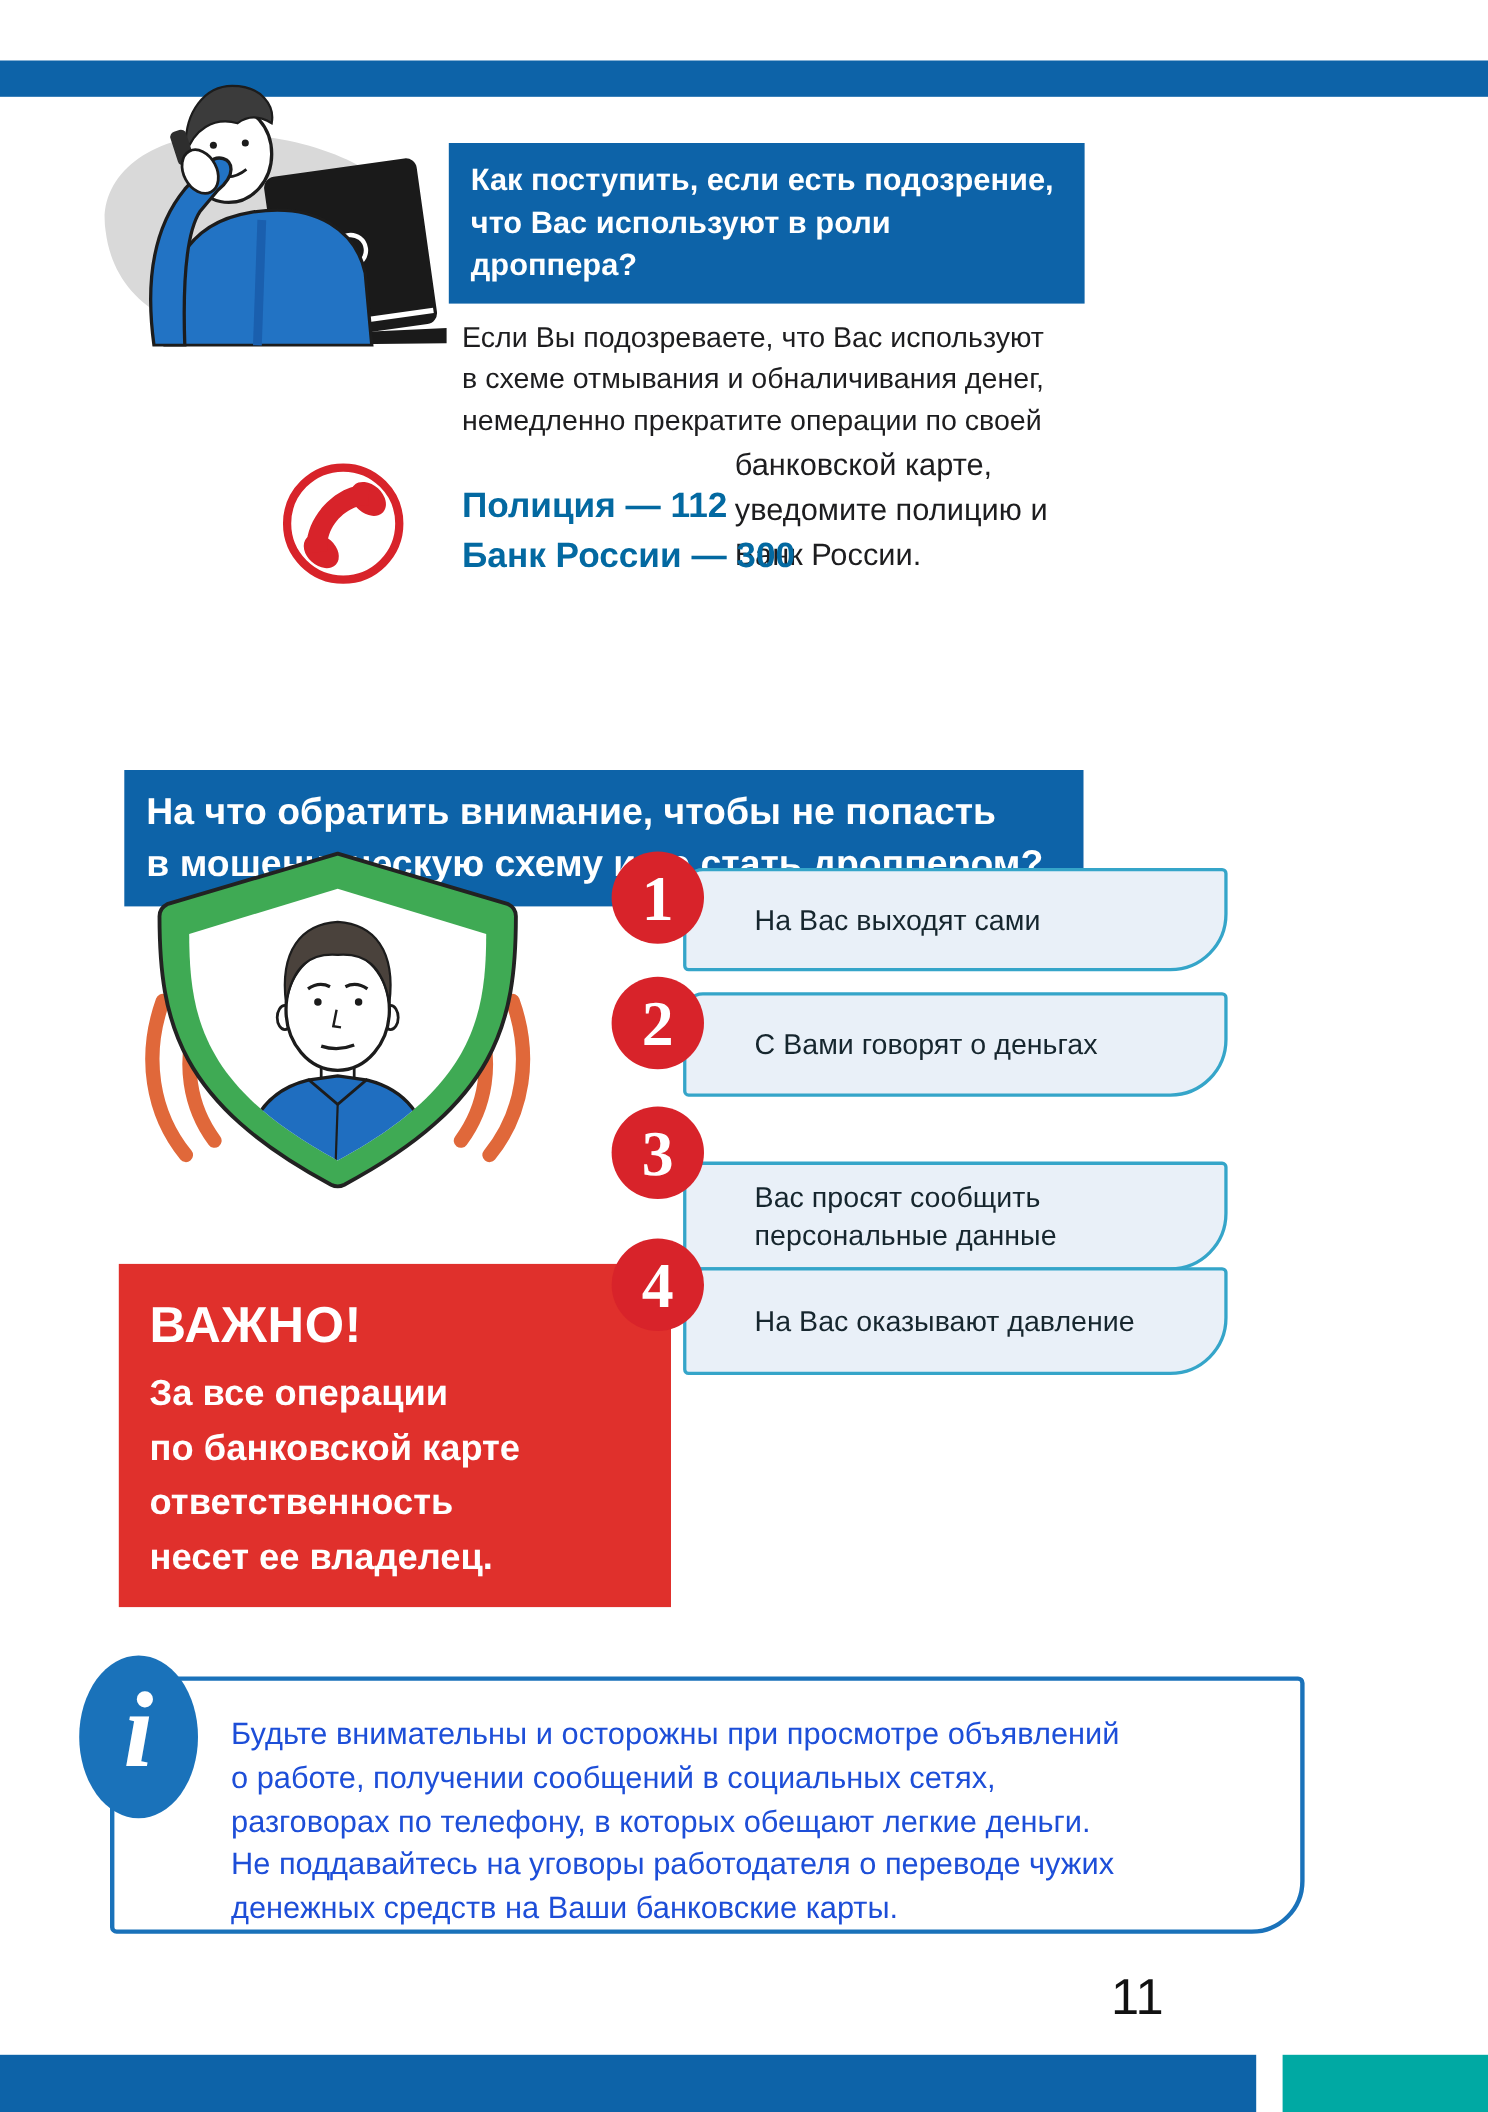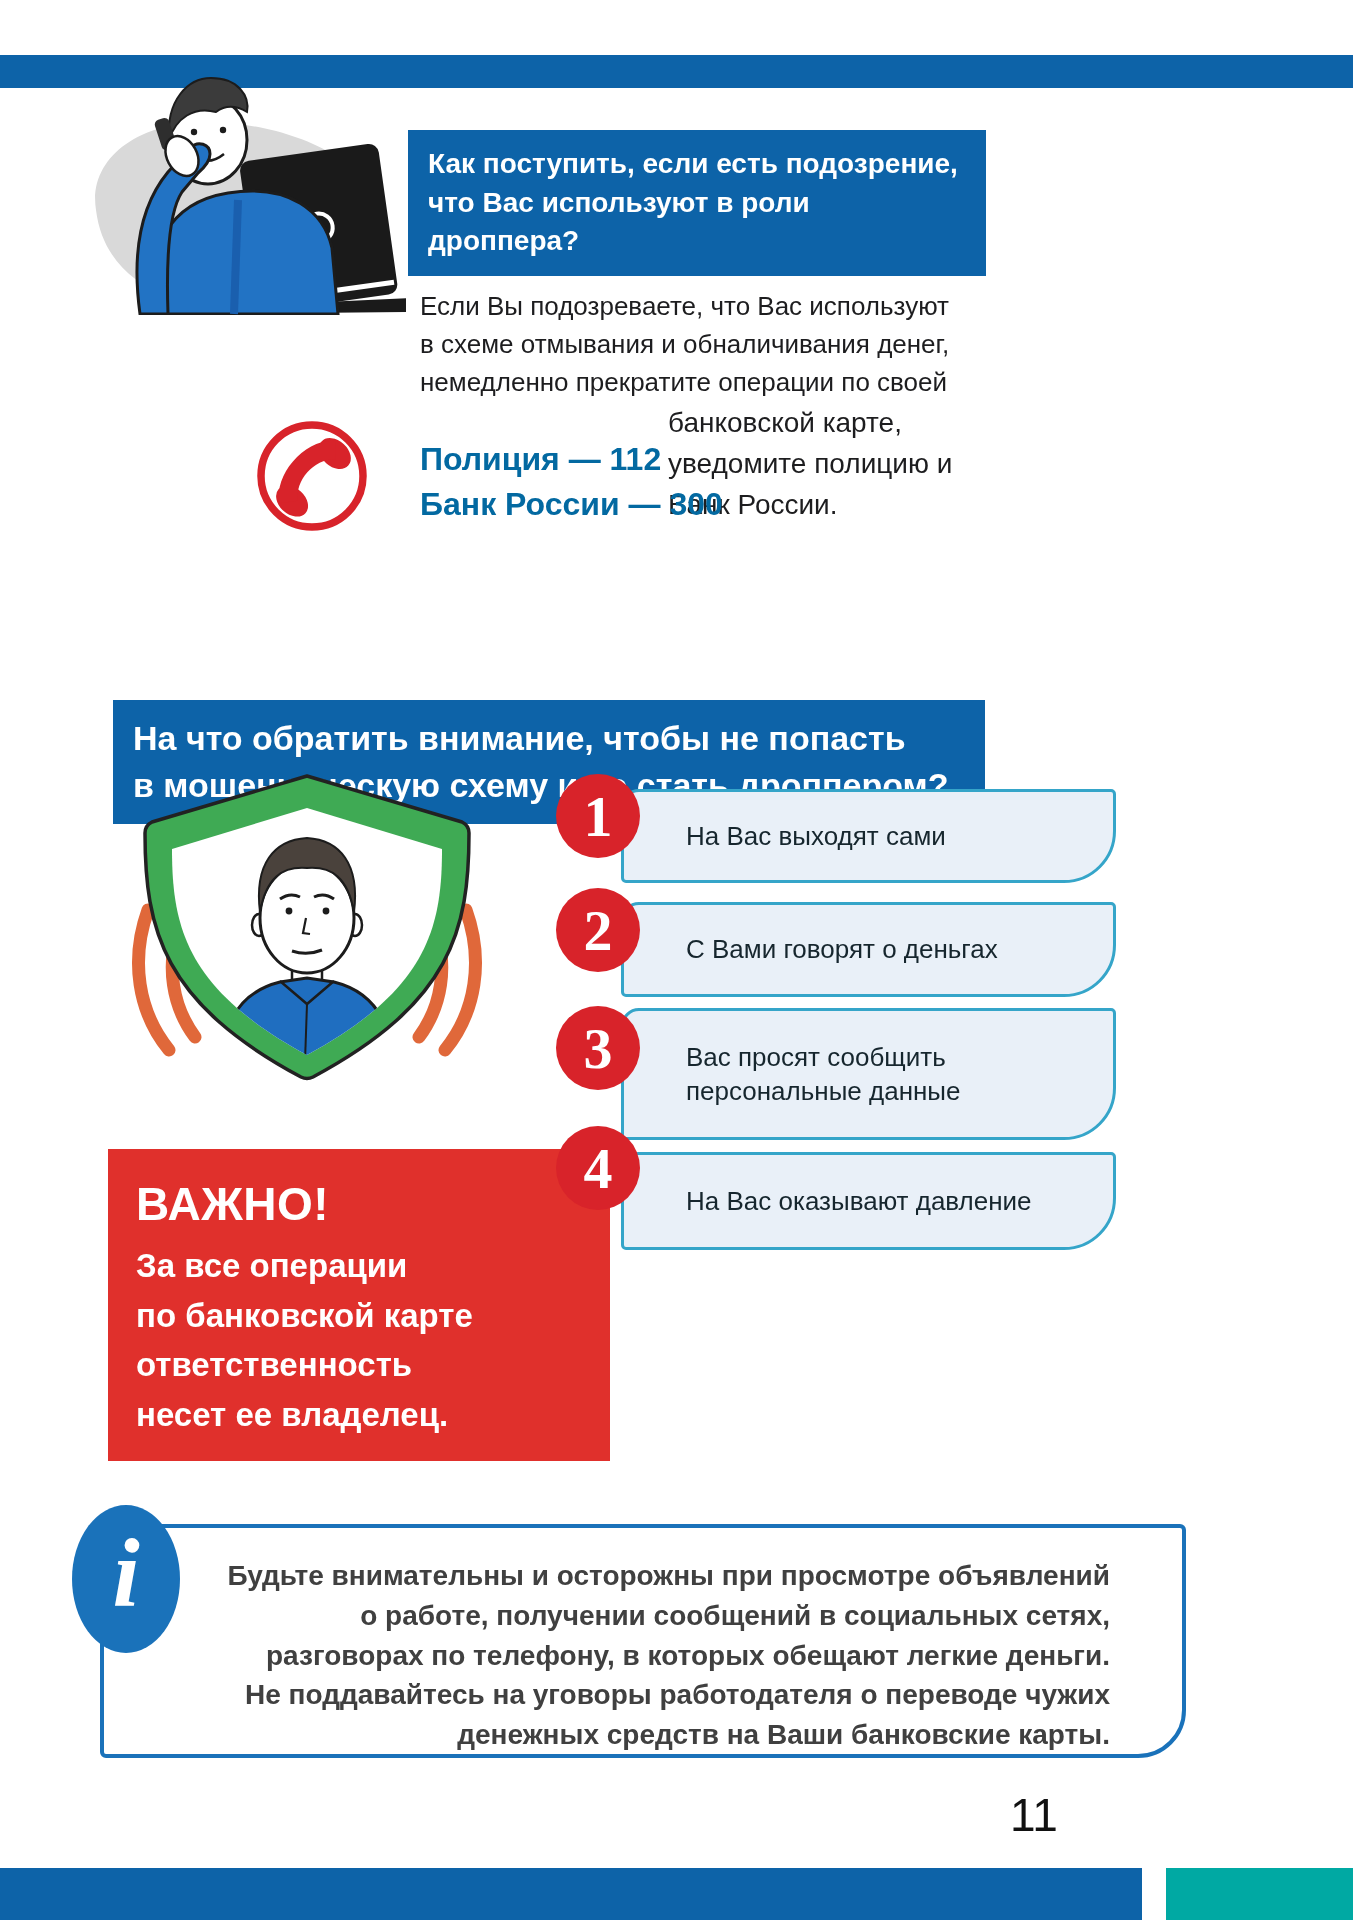--- a/index.html
+++ b/index.html
@@ -25,30 +25,30 @@
 
   .num-circle{width:84px;height:84px;border-radius:50%;background:#d8232a;color:#ffffff;
               display:flex;align-items:center;justify-content:center;
               font-family:"Liberation Serif","DejaVu Serif",serif;font-weight:bold;font-size:58px;
               left:556px;z-index:3;}
   .item-box{left:621px;width:495px;background:#e9f0f8;border:3px solid #35a5c9;
             border-radius:18px 5px 52px 5px;box-sizing:border-box;
             display:flex;align-items:center;padding-left:62px;z-index:2;}
   .item-text{font-size:26px;color:#16262e;line-height:1.32;}
   .c1{top:774px;} .c2{top:888px;} .c3{top:1006px;} .c4{top:1126px;}
-  .b1{top:789px;height:94px;} .b2{top:902px;height:95px;} .b3{top:1008px;height:132px;} .b4{top:1152px;height:98px;}
+  .b1{top:789px;height:94px;} .b2{top:902px;height:95px;} .b3{top:1056px;height:99px;} .b4{top:1152px;height:98px;}
 
   .important-box{left:108px;top:1149px;width:502px;height:312px;background:#e0302c;color:#ffffff;
                  padding:28px 28px;box-sizing:border-box;}
   .imp-title{font-size:46px;font-weight:bold;letter-spacing:.5px;}
   .imp-body{margin-top:10px;font-size:33px;font-weight:bold;line-height:1.5;}
 
   .info-box{left:100px;top:1524px;width:1086px;height:234px;border:4px solid #1a72ba;
             border-radius:6px 6px 48px 6px;box-sizing:border-box;background:#ffffff;}
-  .info-text{left:210px;top:1556px;width:900px;font-size:28px;font-weight:bold;color:#404040;line-height:1.42;z-index:2;text-align:right;}
+  .info-text{left:210px;top:1556px;width:900px;font-size:28px;font-weight:normal;color:#1d4ed8;line-height:1.42;z-index:2;}
   .info-icon{left:72px;top:1505px;width:108px;height:148px;border-radius:50%;background:#1a72ba;
              display:flex;align-items:center;justify-content:center;z-index:3;}
   .info-icon span{font-family:"Liberation Serif","DejaVu Serif",serif;font-style:italic;font-weight:bold;
                   font-size:98px;color:#ffffff;transform:translateY(-6px);}
 
   .page-number{left:1010px;top:1788px;font-size:46px;color:#111111;}
   .bottom-blue{left:0;top:1868px;width:1142px;height:52px;background:#0d63a8;}
   .bottom-teal{left:1166px;top:1868px;width:187px;height:52px;background:#00a9a3;}
 </style>
 </head>

